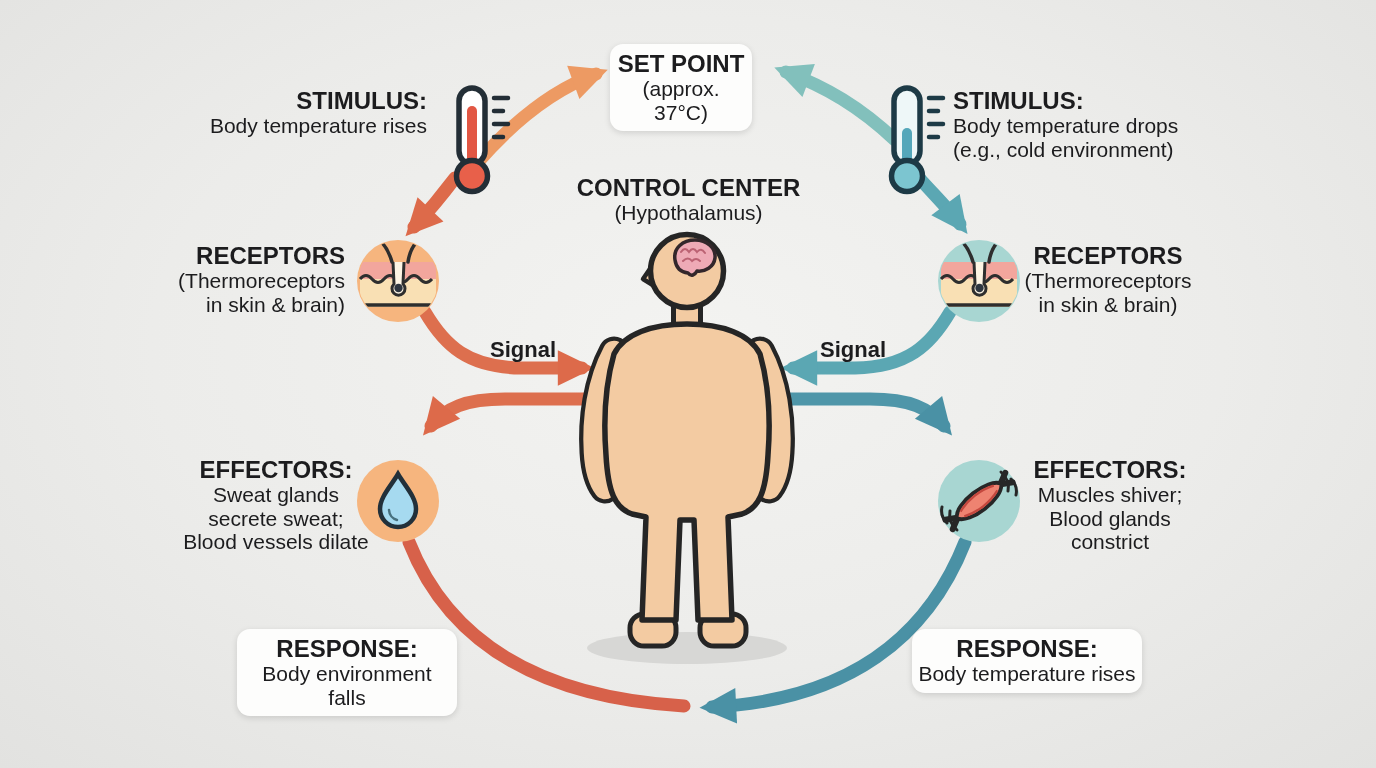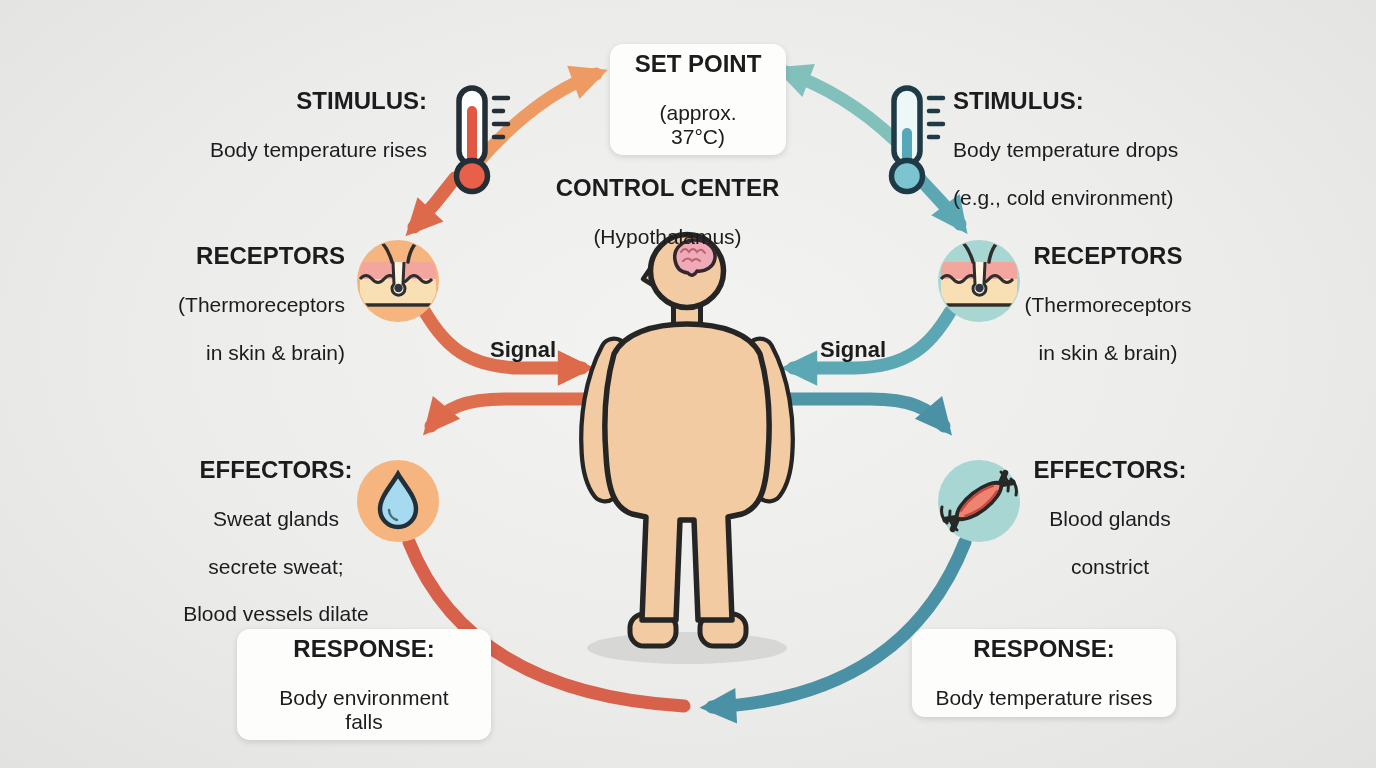--- a/index.html
+++ b/index.html
@@ -4,27 +4,27 @@
 <style>
   html,body{margin:0;padding:0;}
   #stage{
     position:relative; width:1376px; height:768px; overflow:hidden;
     background:radial-gradient(ellipse at 50% 45%, #f3f3f1 0%, #ececea 55%, #e2e2e0 100%);
     font-family:"Liberation Sans", sans-serif; color:#1c1c1e;
   }
   svg{position:absolute; left:0; top:0;}
   .label{position:absolute; color:#1c1c1e;}
   .t{font-weight:700; font-size:24px; line-height:26px;}
-  .l{font-size:21px; line-height:23.5px;margin-top:24px;}
+  .l{font-size:21px; line-height:23.5px;}
   .alignR{text-align:right;}
   .alignL{text-align:left;}
   .alignC{text-align:center;}
   .box{
     position:absolute; background:#fdfdfc; border-radius:13px;
-    box-shadow:0 2px 6px rgba(0,0,0,.13); text-align:center; padding:7px 21px;
+    box-shadow:0 2px 6px rgba(0,0,0,.13); text-align:center; padding:7px 4px;
   }
   .signal{position:absolute; font-size:22px; text-align:center;font-weight:bold;}
 </style>
 </head>
 <body>
 
 <div id="stage">
 
   <svg width="1376" height="768" viewBox="0 0 1376 768">
     <defs>
@@ -159,21 +159,21 @@
         <path d="M-14 -6 q4 -6 8 0 q4 -6 8 0 q4 -5 8 1 M-12 3 q5 -5 9 0 q4 -4 8 0" stroke="#bb6273" stroke-width="2" fill="none" stroke-linecap="round"></path>
       </g>
     </g>
   </svg>
 
   <div class="box" style="left:610px; top:44px; width:134px;">
     <div class="t">SET POINT</div>
     <div class="l">(approx. 37°C)</div>
   </div>
 
-  <div class="label alignC" style="left:525px; top:175px; width:285px;">
+  <div class="label alignC" style="left:546px; top:175px; width:285px;">
     <div class="t">CONTROL CENTER</div>
     <div class="l">(Hypothalamus)</div>
   </div>
 
   <div class="label alignR" style="left:147px; top:88px; width:280px;">
     <div class="t">STIMULUS:</div>
     <div class="l">Body temperature rises</div>
   </div>
 
   <div class="label alignL" style="left:953px; top:88px; width:300px;">
@@ -199,20 +199,21 @@
 
   <div class="label alignC" style="left:156px; top:457px; width:240px;">
     <div class="t">EFFECTORS:</div>
     <div class="l">Sweat glands</div>
     <div class="l">secrete sweat;</div>
     <div class="l">Blood vessels dilate</div>
   </div>
 
   <div class="label alignC" style="left:990px; top:457px; width:240px;">
     <div class="t">EFFECTORS:</div>
+    <div class="l">Muscles shiver;</div>
     <div class="l">Blood glands</div>
     <div class="l">constrict</div>
   </div>
 
   <div class="box" style="left:237px; top:629px; width:212px;">
     <div class="t">RESPONSE:</div>
     <div class="l">Body environment falls</div>
   </div>
 
   <div class="box" style="left:912px; top:629px; width:222px;">

